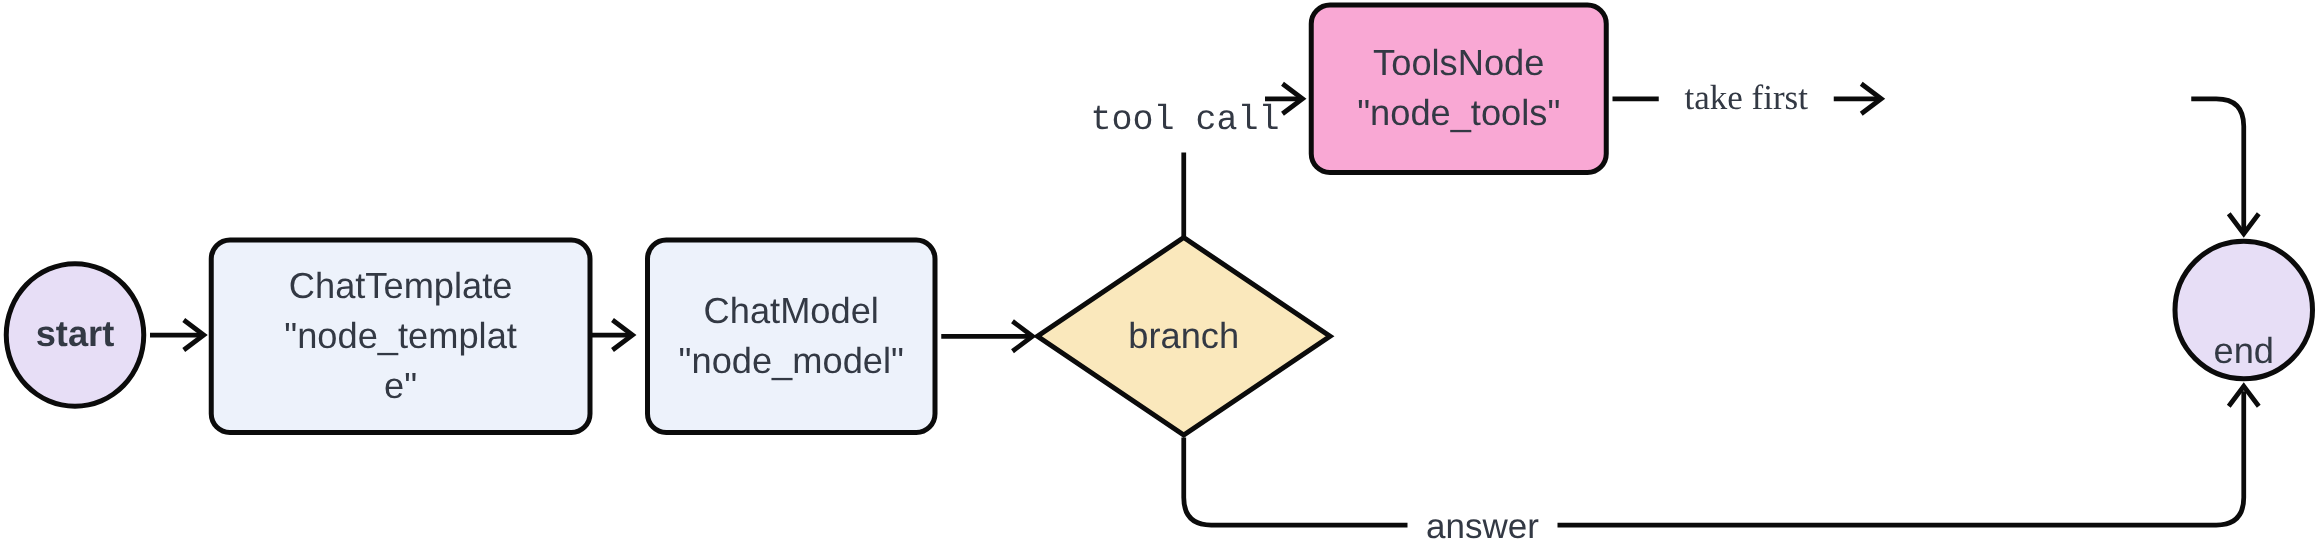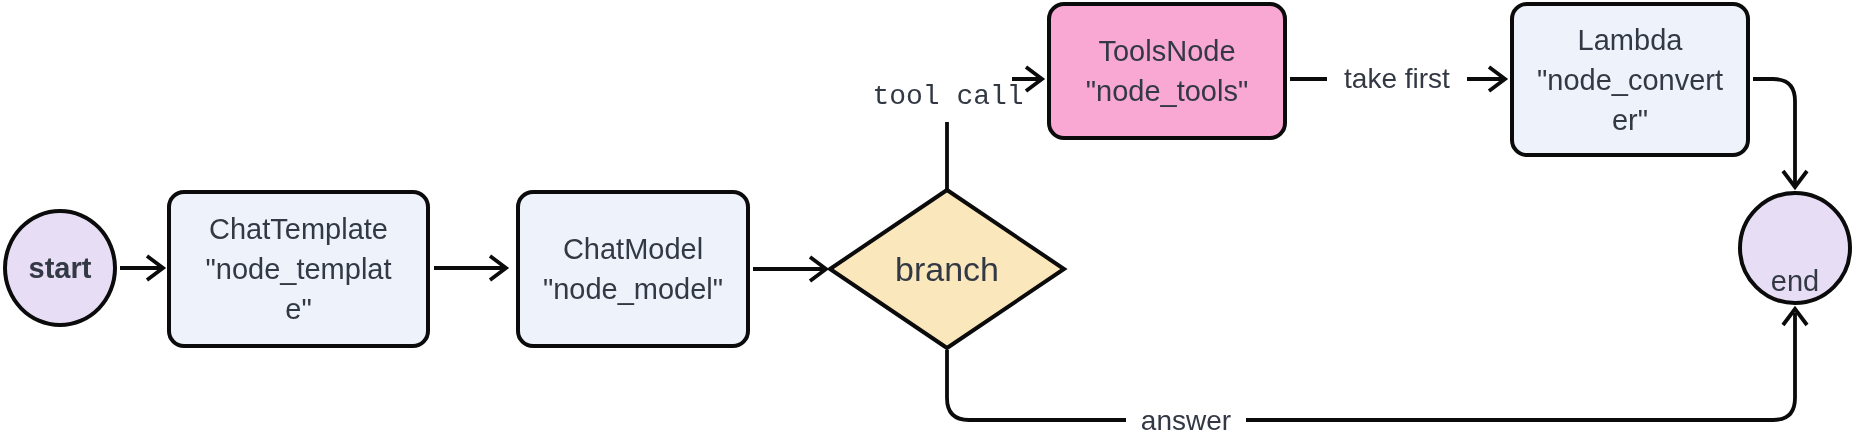--- a/index.html
+++ b/index.html
@@ -29,21 +29,21 @@
     position:absolute;
     display:flex;align-items:center;justify-content:center;
     background:var(--label-bg,#fff);
     font-size:28px;line-height:30px;
     text-align:center;
     white-space:nowrap;
   }
   .diamond-label{
     position:absolute;
     display:flex;align-items:center;justify-content:center;
-    font-size:34px;
+    font-size:29px;
     text-align:center;
   }
 </style>
 </head>
 <body>
 
 <div class="canvas">
 
   <svg class="edges" width="1856" height="440" viewBox="0 0 1856 440">
 
@@ -82,47 +82,42 @@
       <path class="arrow-head" d="M 1783 325 L 1795 309 L 1807 325"></path>
     </g>
 
     <polygon class="diamond-shape" points="947,190 1064,269 947,348 830,269" fill="#fae8bc"></polygon>
   </svg>
 
   <div class="node circle" style="left: 3px; top: 209px; width: 114px; height: 118px; background-color: rgb(231, 222, 246); font-weight: bold;">
     <span>start</span>
   </div>
 
-  <div class="node rect" style="left: 167px; top: 190px; width: 263px; height: 158px; background-color: rgb(237, 242, 251);">
+  <div class="node rect" style="left: 167px; top: 190px; width: 307px; height: 158px; background-color: rgb(237, 242, 251);">
     <div>ChatTemplate</div>
     <div>"node_templat</div>
     <div>e"</div>
   </div>
 
   <div class="node rect" style="left: 516px; top: 190px; width: 234px; height: 158px; background-color: rgb(237, 242, 251); text-align: center;">
     <div>ChatModel</div>
     <div>"node_model"</div>
   </div>
 
   <div class="diamond-label" style="left:877px;top:249px;width:140px;height:40px;">branch</div>
 
   <div class="node rect" style="left: 1047px; top: 2px; width: 240px; height: 138px; background-color: #f9a8d4;">
     <div>ToolsNode</div>
     <div>"node_tools"</div>
   </div>
 
-  <div class="node rect" style="left: 1510px; top: 2px; width: 240px; height: 155px; background-color: rgb(237, 242, 251);">
-    <div>Lambda</div>
-    <div>"node_convert</div>
-    <div>er"</div>
-  </div>
 
   <div class="node circle" style="left: 1738px; top: 191px; width: 114px; height: 114px; background-color: rgb(231, 222, 246); justify-content: flex-end;">
     <span>end</span>
   </div>
 
   <div class="edge-label" style="left:884px;top:72px;width:128px;height:50px;font-family:Liberation Mono, monospace;">tool call</div>
 
-  <div class="edge-label" style="left:1327px;top:56px;width:140px;height:46px;">take first</div>
+  <div class="edge-label" style="left:1327px;top:56px;width:140px;height:46px;font-family:Liberation Serif, serif;">take first</div>
 
   <div class="edge-label" style="left:1126px;top:398px;width:120px;height:46px;">answer</div>
 
 </div>
 
 </body></html>

